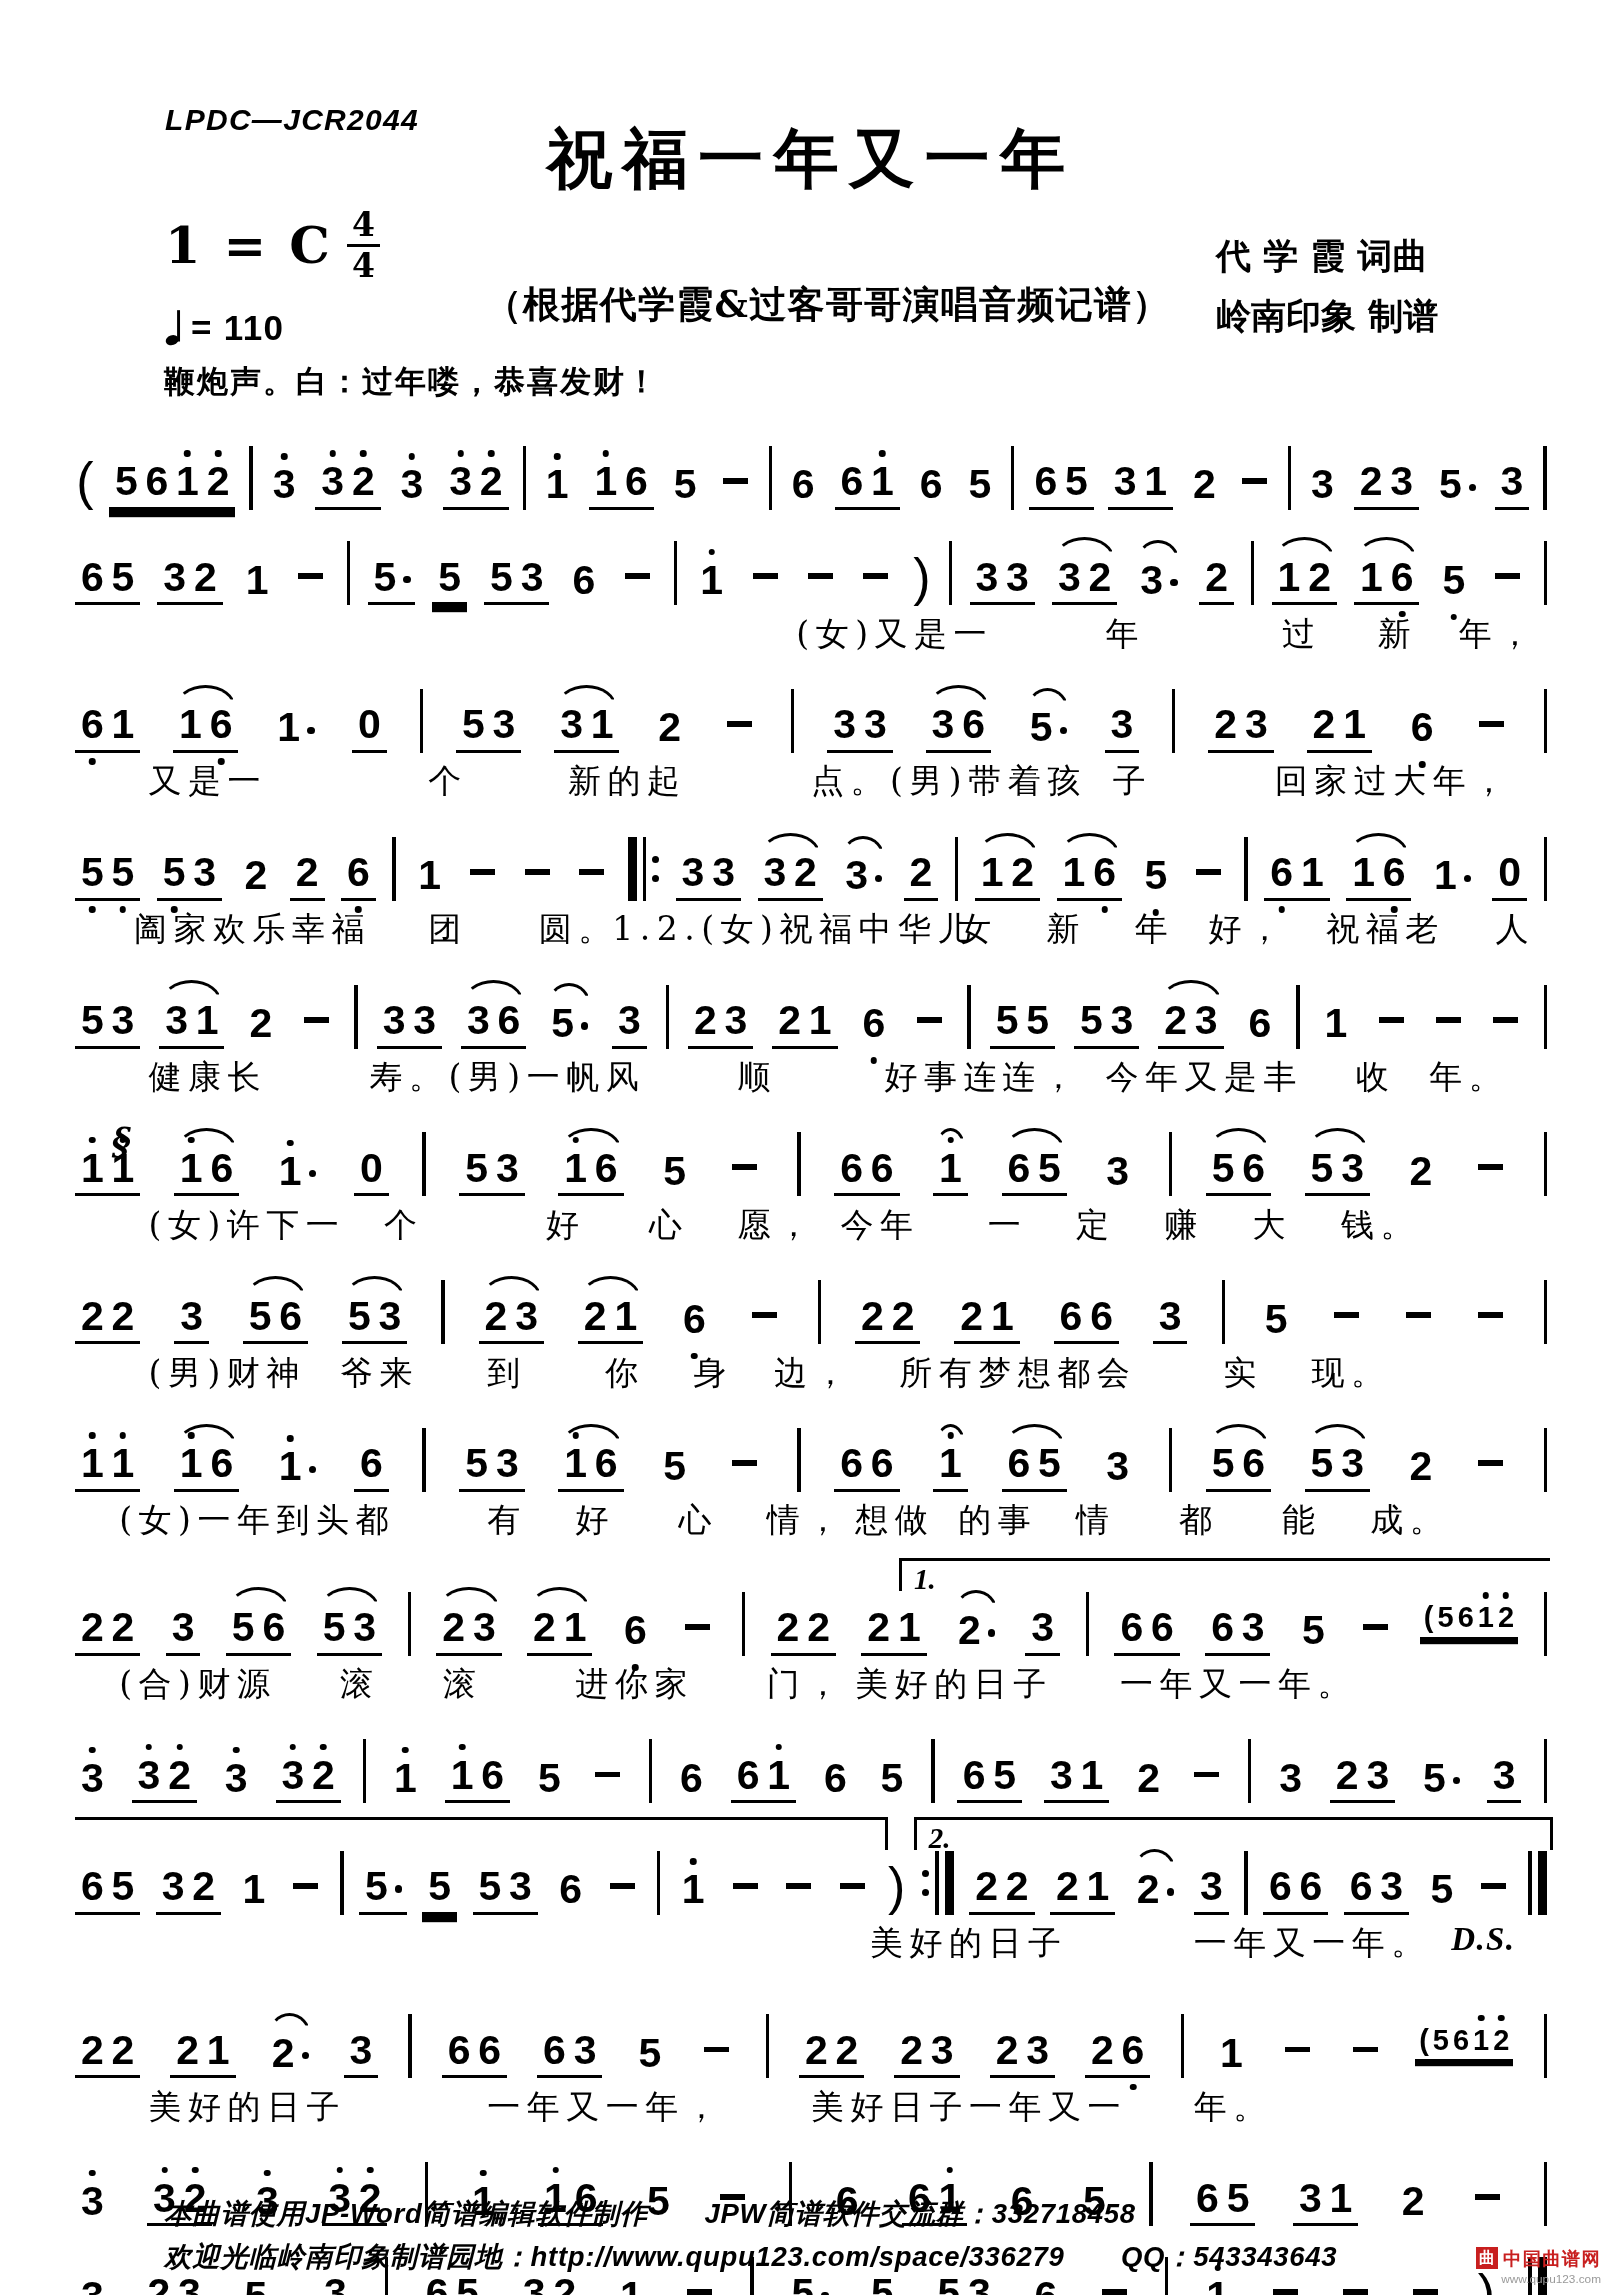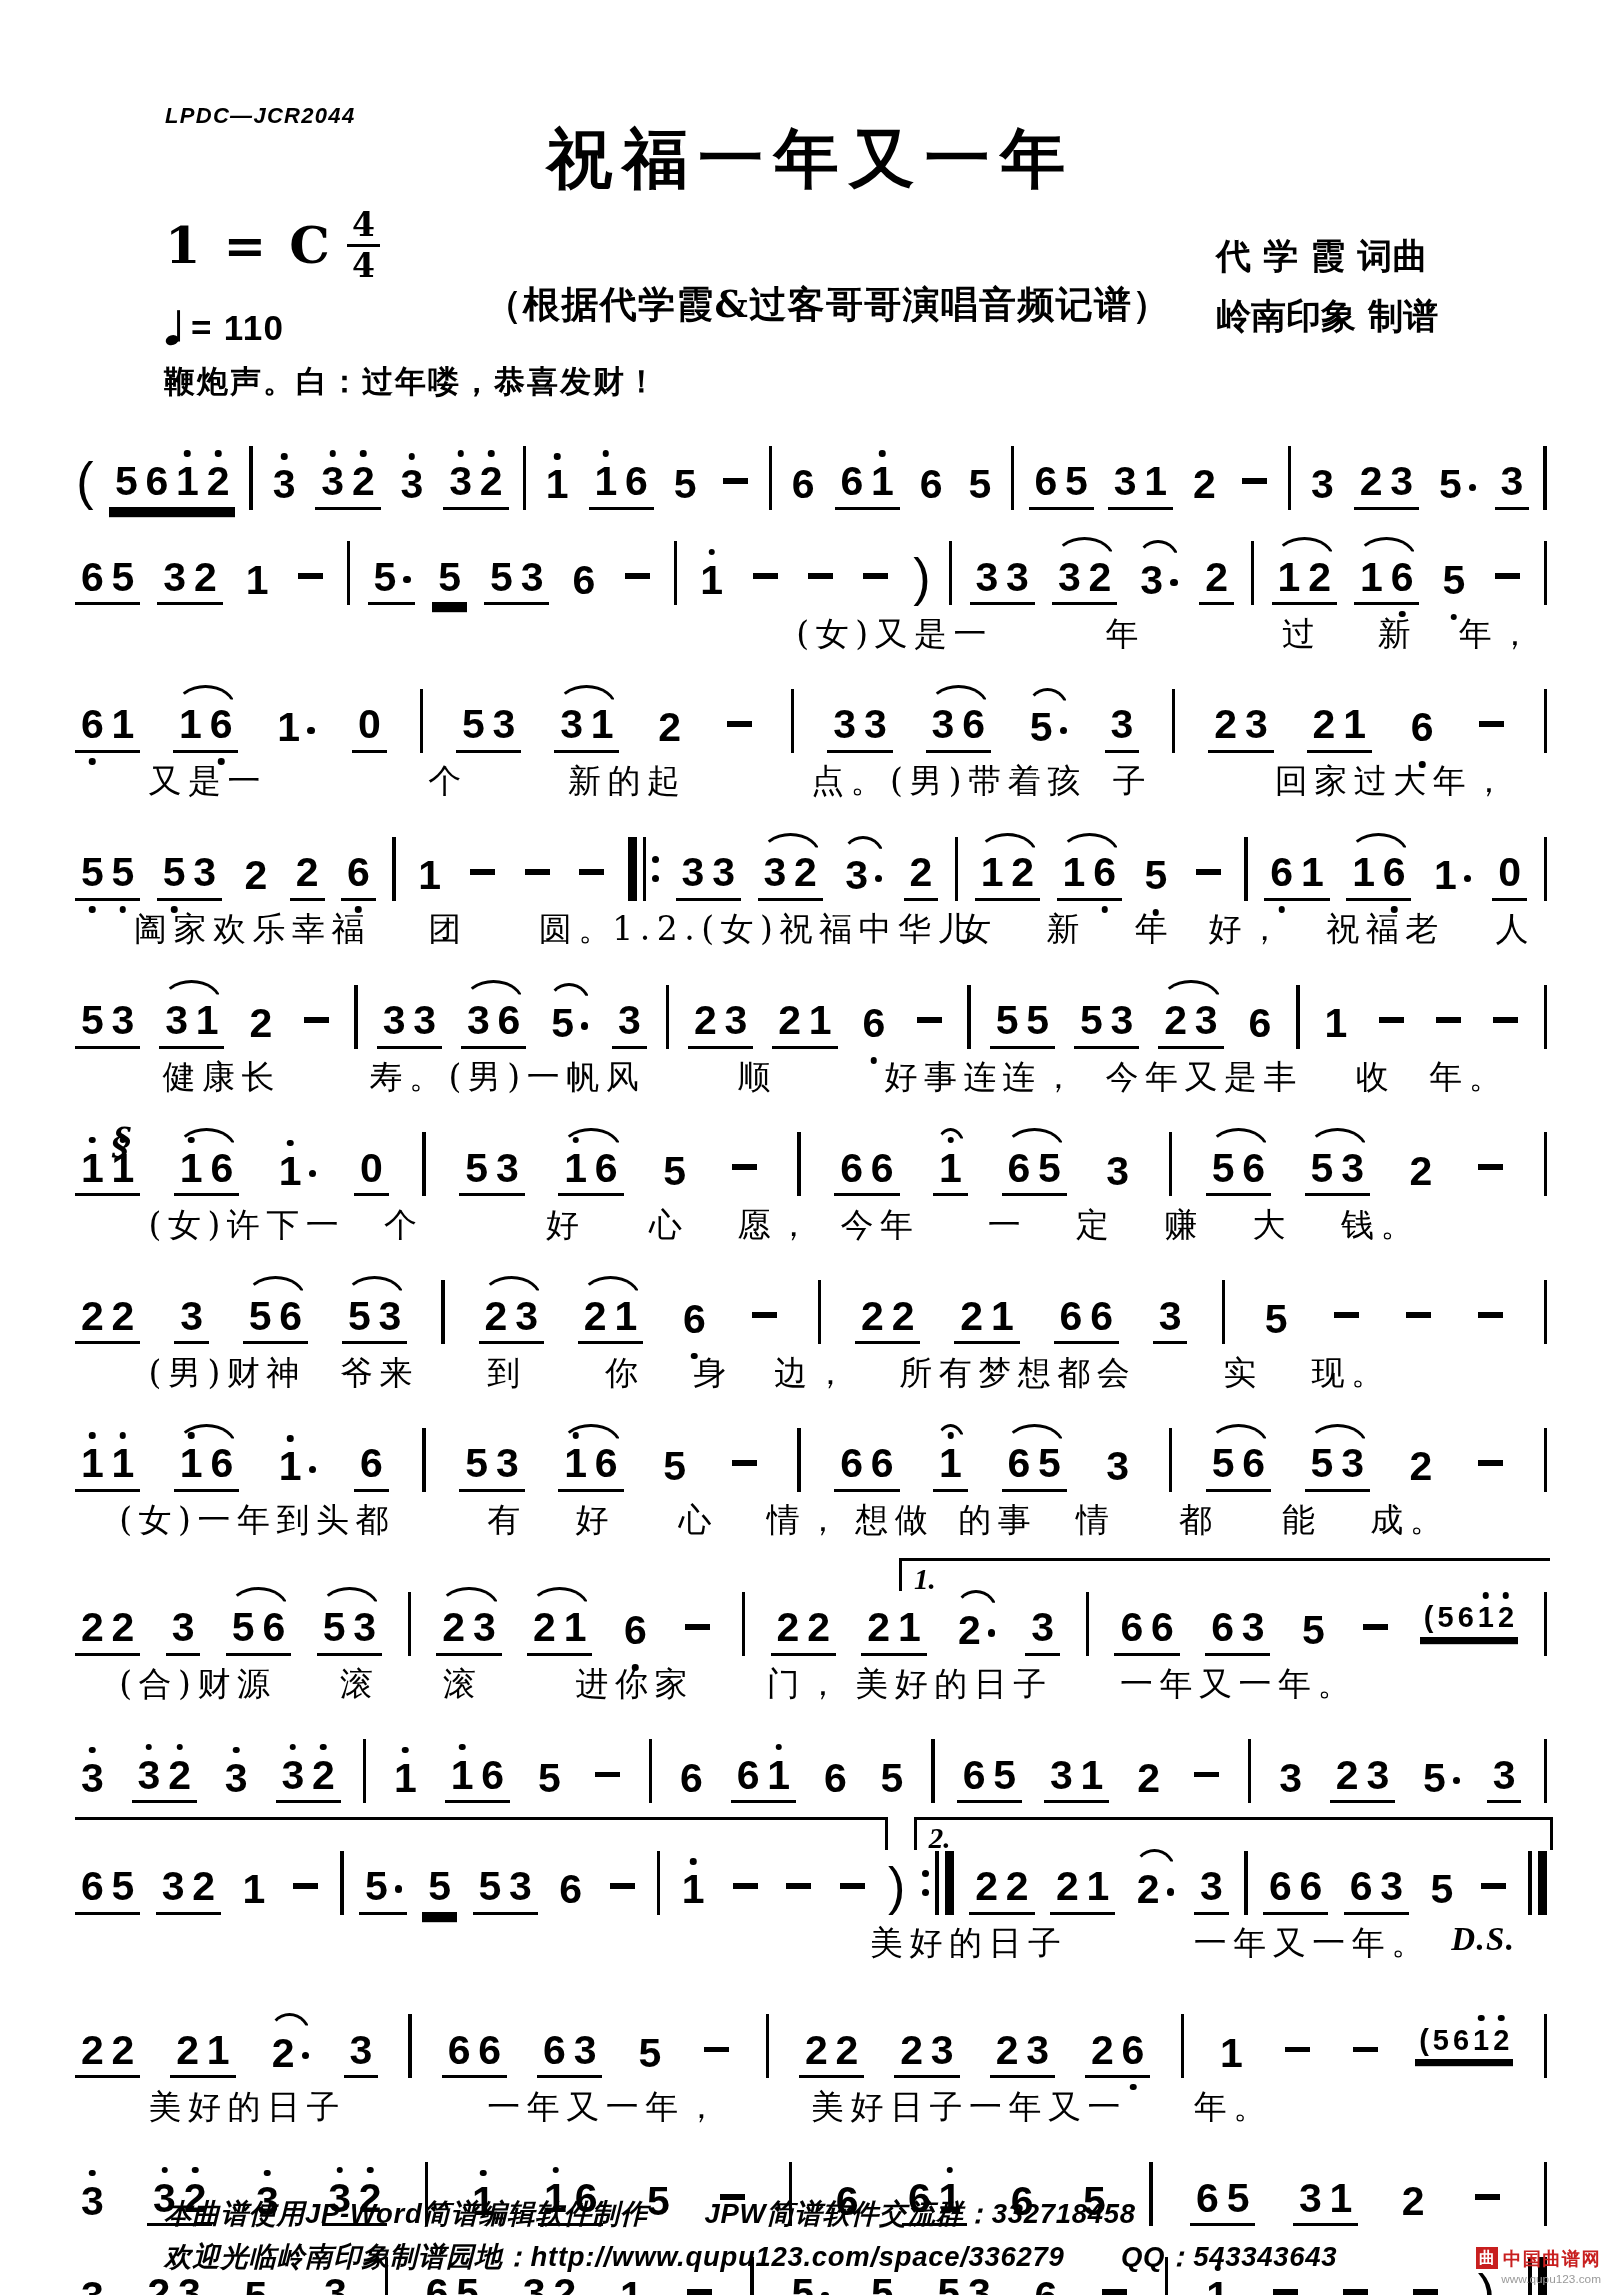--- a/index.html
+++ b/index.html
@@ -2,21 +2,21 @@
 <html style="font-size:10.5px"><head>
 <meta charset="utf-8">
 <style>
   html,body{margin:0;padding:0;}
   body{
     width:1623px;height:2295px;position:relative;overflow:hidden;
     background:#ffffff;color:#000;
     font-family:"Liberation Sans",sans-serif;
   }
   
-  .catalog{position:absolute;left:165px;top:103px;font-style:italic;font-size:22px;font-weight:600;letter-spacing:1.3px;}
+  .catalog{position:absolute;left:165px;top:103px;font-style:italic;font-size:30px;font-weight:600;letter-spacing:1.3px;}
   .title{position:absolute;left:50%;top:115px;transform:translateX(-50%);
     font-family:"DejaVu Serif",serif;font-weight:bold;font-size:65px;letter-spacing:10.5px;white-space:nowrap;}
   .keyrow{position:absolute;left:165px;top:208px;display:flex;align-items:center;}
   .keytxt{font-family:"DejaVu Serif",serif;font-weight:bold;font-size:51px;letter-spacing:2.6px;}
   .frac{display:inline-flex;flex-direction:column;align-items:center;margin-left:14.4px;}
   .frac .fn{font-family:"DejaVu Serif",serif;font-weight:bold;font-size:33px;line-height:1.0;border-bottom:3.9px solid #000;padding:0 5.2px 2.6px;}
   .frac .fd{font-family:"DejaVu Serif",serif;font-weight:bold;font-size:33px;line-height:1.0;padding-top:2.6px;}
   .temporow{position:absolute;left:165px;top:306px;display:flex;align-items:center;gap:6.5px;}
   .tempotxt{font-size:35px;font-weight:700;letter-spacing:1.3px;}
   .subtitle{position:absolute;left:51%;top:280px;transform:translateX(-50%);
@@ -529,21 +529,21 @@
           <span class="nc">1</span>
         </span>
         <div class="dash"></div>
         <div class="dash"></div>
         <div class="dash"></div>
         <span class="bgroup">
           <span class="bthin"></span>
         </span>
       </div>
       <div class="lyr">
-        <span class="ls" style="left: 5%; margin-left: 14px;">健康长</span>
+        <span class="ls" style="left: 5%;">健康长</span>
         <span class="ls" style="left: 20%;">寿。(男)一帆风</span>
         <span class="ls" style="left: 45%;">顺</span>
         <span class="ls" style="left: 55%;">好事连</span>
         <span class="ls" style="left: 63%;">连，</span>
         <span class="ls" style="left: 70%;">今年又是丰</span>
         <span class="ls" style="left: 87%;">收</span>
         <span class="ls" style="left: 92%;">年。</span>
       </div>
     </div>
     <div class="sys">

